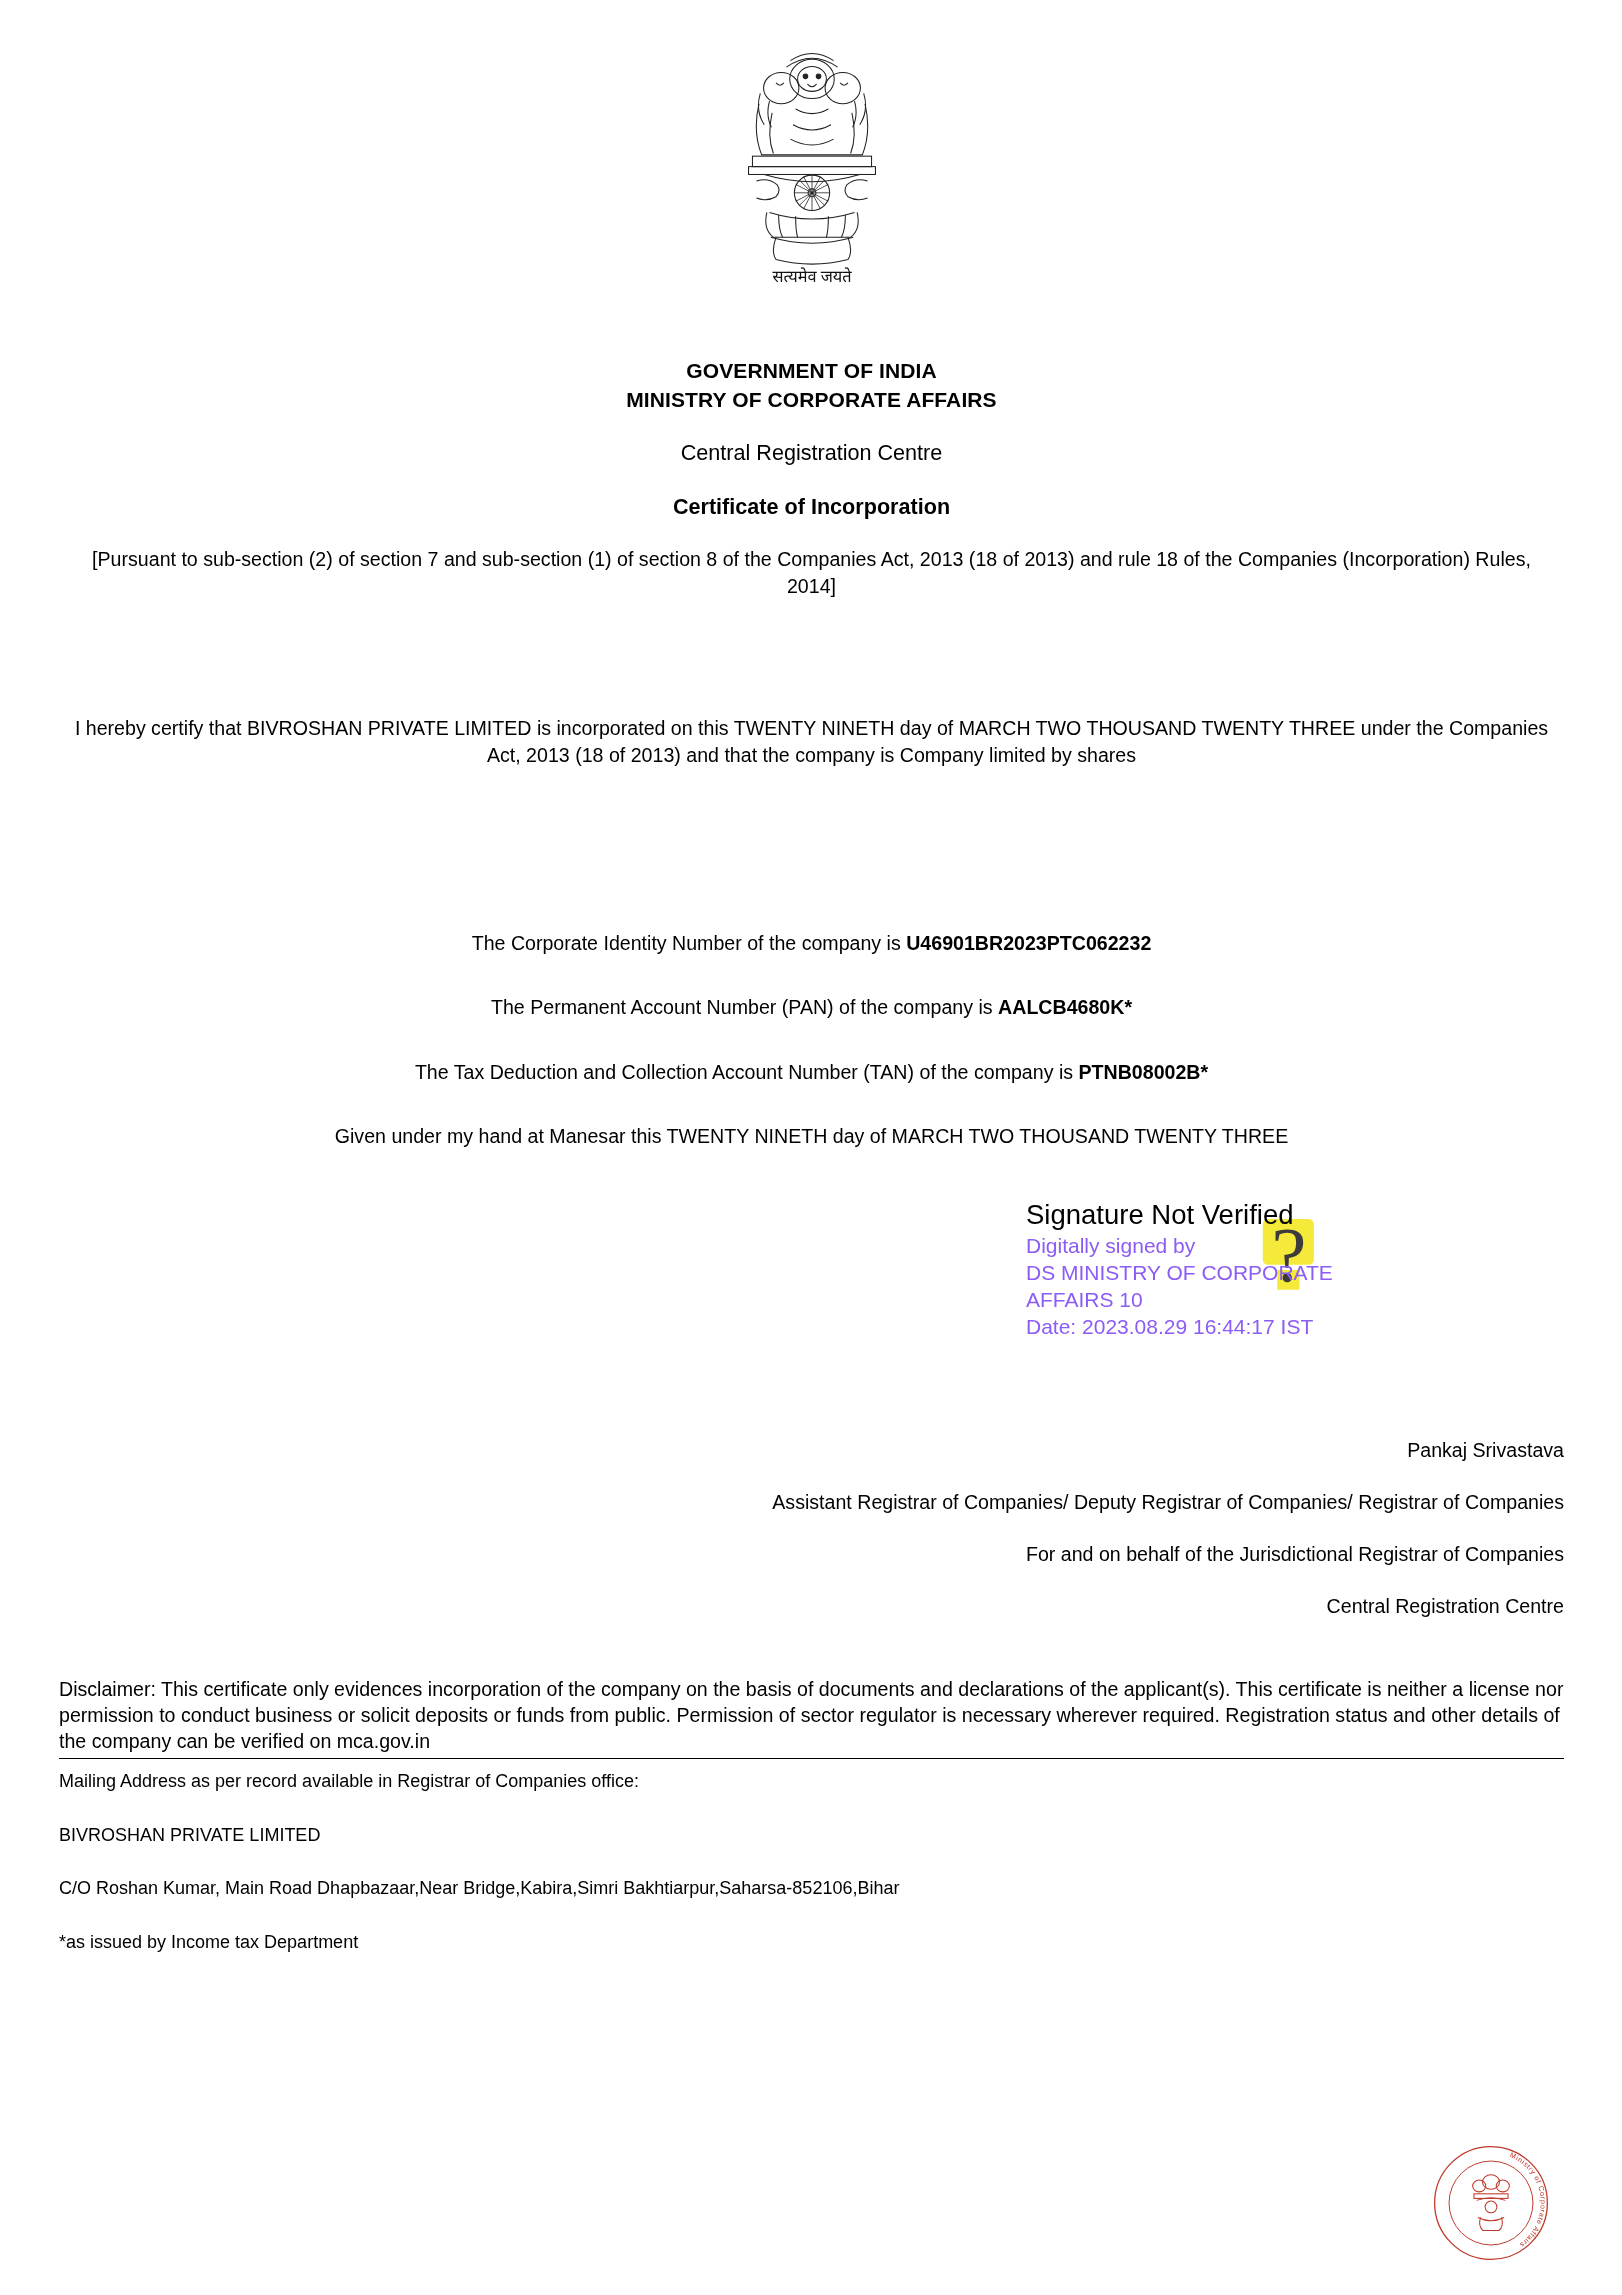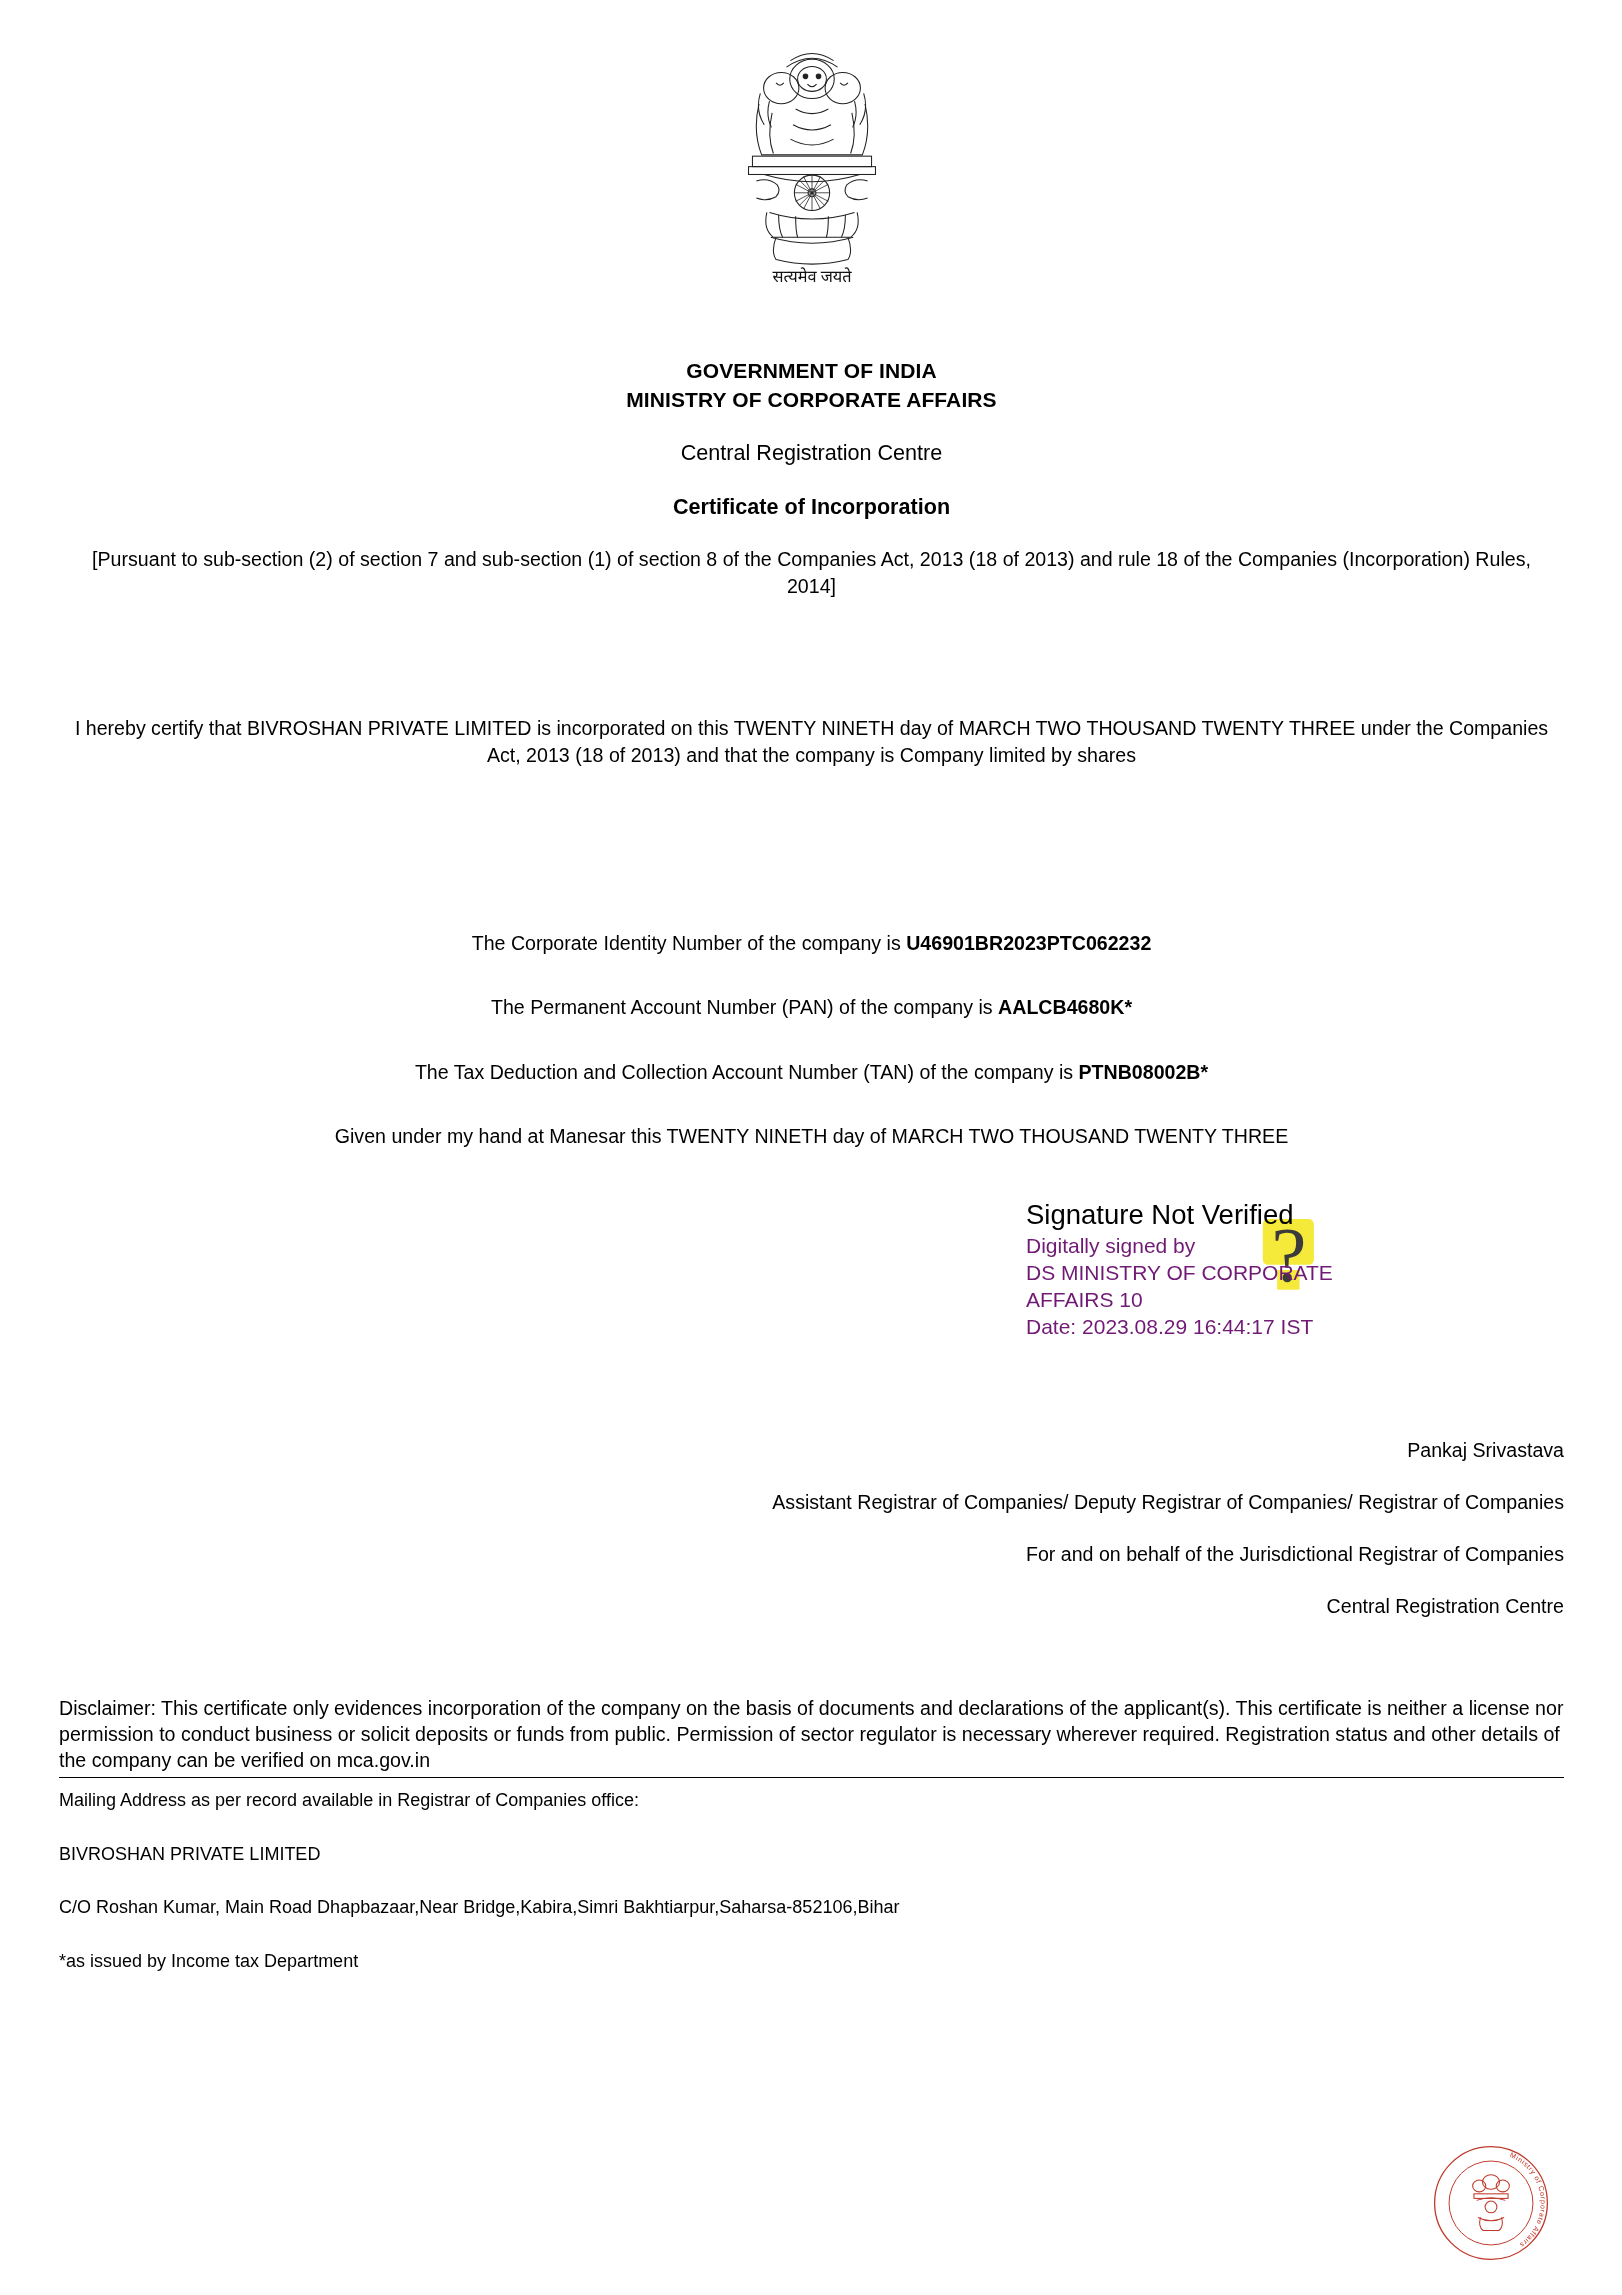--- a/index.html
+++ b/index.html
@@ -106,42 +106,42 @@
     width: 497px;
   }
   .sig-title {
     font-size: 27.5px;
     line-height: 35px;
     color: #000;
   }
   .sig-line {
     font-size: 21px;
     line-height: 27px;
-    color: #701a75;
+    color: #8b5cf6;
   }
   .sig-mark {
     position: absolute;
     left: 1184px;
     top: 18.3px;
     width: 92px;
     height: 95px;
     pointer-events: none;
   }
 
   
   .right-block {
     margin-top: 31px;
     text-align: right;
     font-size: 19.6px;
     line-height: 52px;
   }
 
   
   .disclaimer {
-    margin-top: 63px;
+    margin-top: 44px;
     font-size: 19.6px;
     line-height: 26px;
   }
   .disclaimer .link {
     text-decoration: none;
     color: #000;
   }
   .rule {
     border: none;
     border-top: 0.7px solid #000;

